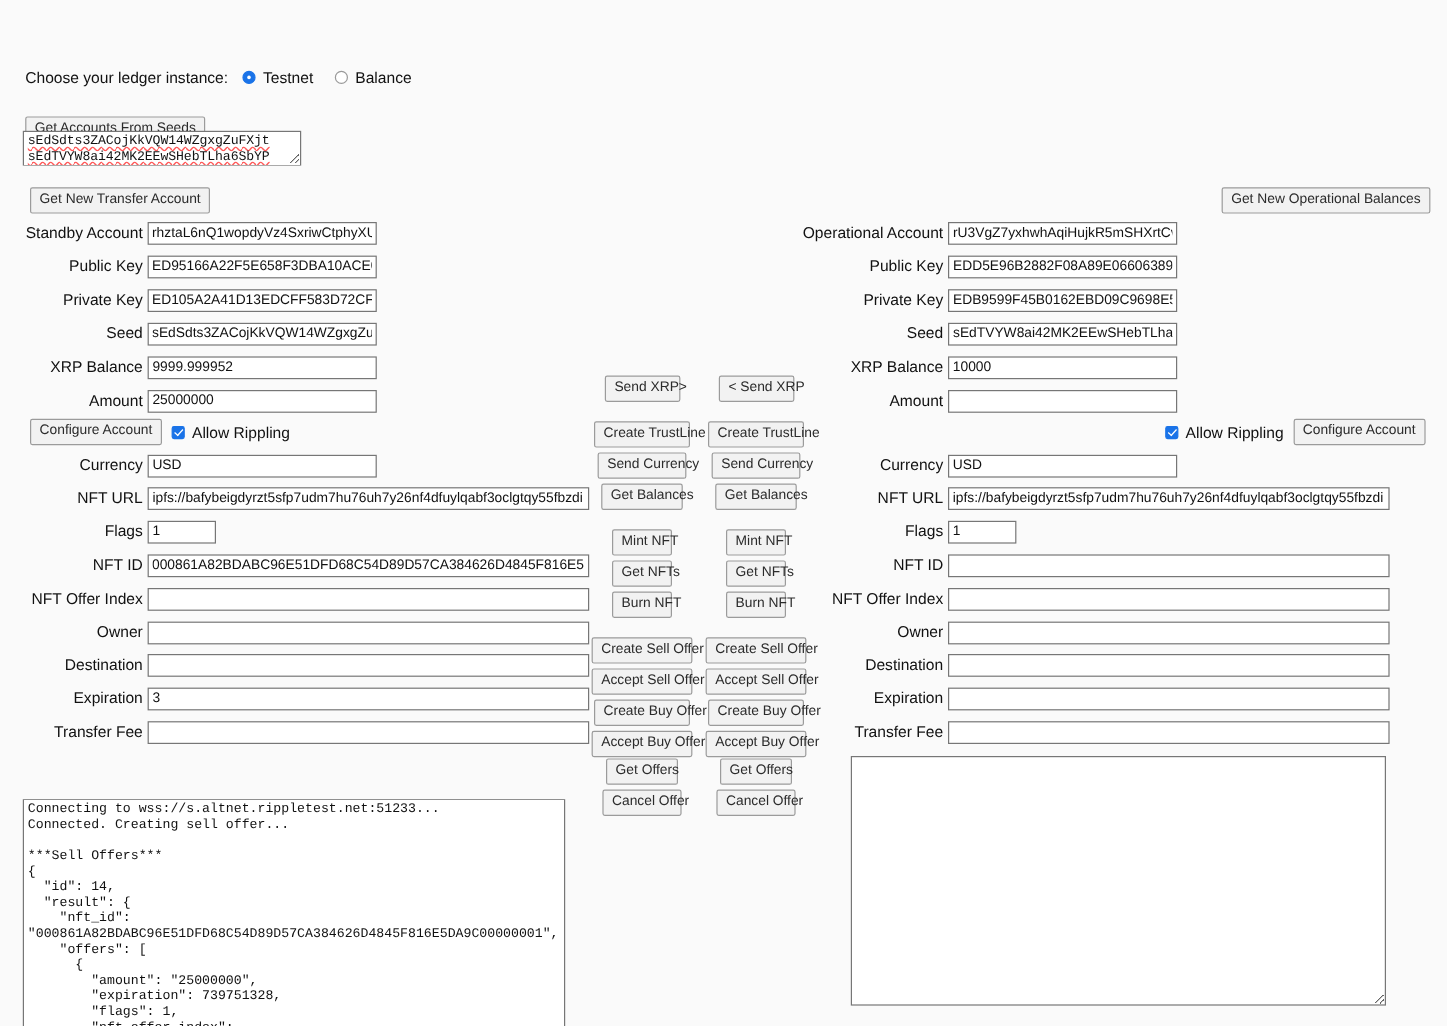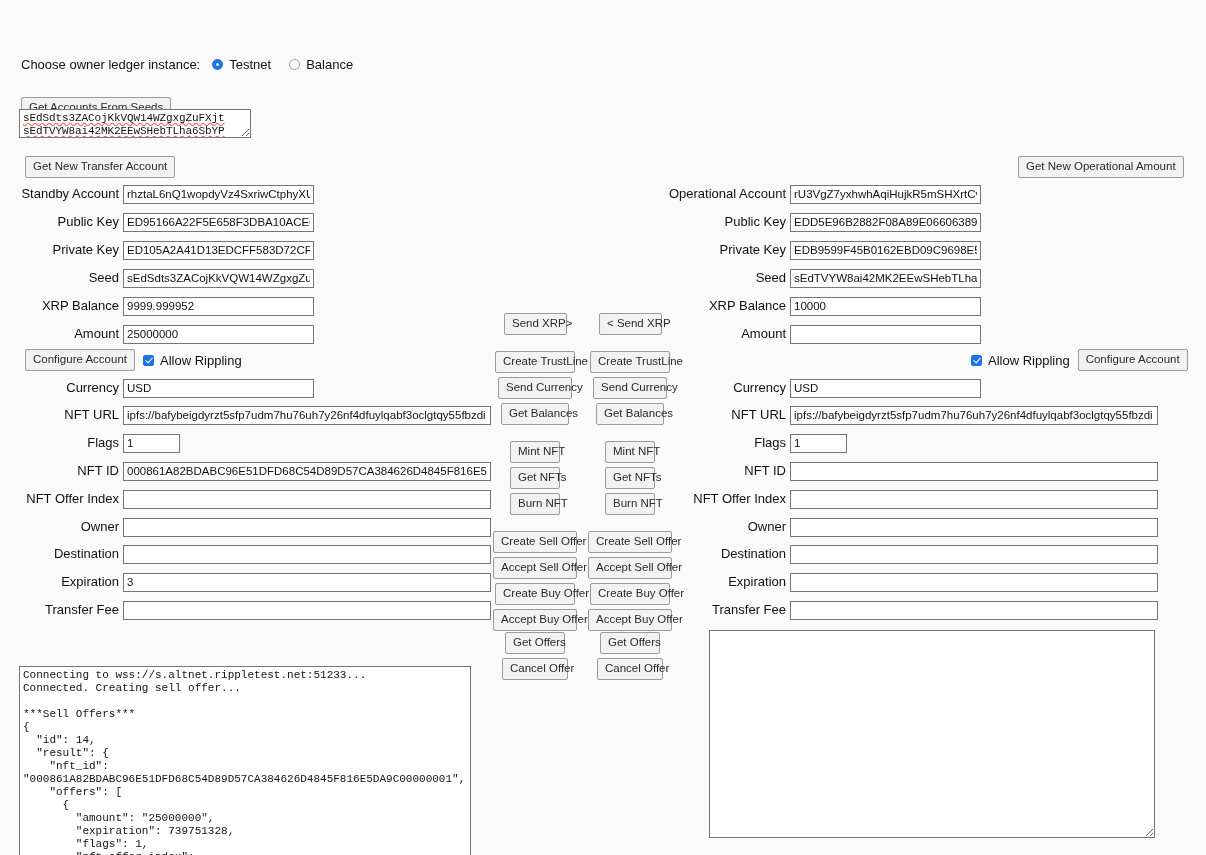--- a/index.html
+++ b/index.html
@@ -164,21 +164,21 @@
     width: 446px; height: 208px;
   }
 </style>
 </head>
 <body>
 
 <div class="page">
 
 
   <div class="ledger-row">
-    <span class="lbl">Choose owner ledger instance:</span>
+    <span class="lbl">Choose your ledger instance:</span>
     <label class="radio-wrap">
       <span class="radio checked"></span>
       <span>Testnet</span>
     </label>
     <label class="radio-wrap">
       <span class="radio"></span>
       <span>Balance</span>
     </label>
   </div>
 
@@ -278,21 +278,21 @@
   <button class="btn abs" style="left:605px; top:441px; width:50px;">Mint NFT</button>
   <button class="btn abs" style="left:605px; top:467px; width:50px;">Get NFTs</button>
   <button class="btn abs" style="left:605px; top:493px; width:50px;">Burn NFT</button>
   <button class="btn abs" style="left:588px; top:531px; width:84px;">Create Sell Offer</button>
   <button class="btn abs" style="left:588px; top:557px; width:84px;">Accept Sell Offer</button>
   <button class="btn abs" style="left:590px; top:583px; width:80px;">Create Buy Offer</button>
   <button class="btn abs" style="left:588px; top:609px; width:84px;">Accept Buy Offer</button>
   <button class="btn abs" style="left:600px; top:632px; width:60px;">Get Offers</button>
   <button class="btn abs" style="left:597px; top:658px; width:66px;">Cancel Offer</button>
 
-  <button class="btn abs" style="left:1018px; top:156px;">Get New Operational Amount</button>
+  <button class="btn abs" style="left:1018px; top:156px;">Get New Operational Balances</button>
 
   <div class="frow rrow" style="left:667px; top:184px;">
     <span class="flabel" style="width:119px;">Operational Account</span>
     <input class="fin" style="width: 191px;" value="rU3VgZ7yxhwhAqiHujkR5mSHXrtCvmjvJp">
   </div>
   <div class="frow rrow" style="left:667px; top:212px;">
     <span class="flabel" style="width:119px;">Public Key</span>
     <input class="fin" style="width: 191px;" value="EDD5E96B2882F08A89E066063894A7CCED">
   </div>
   <div class="frow rrow" style="left:667px; top:240px;">

